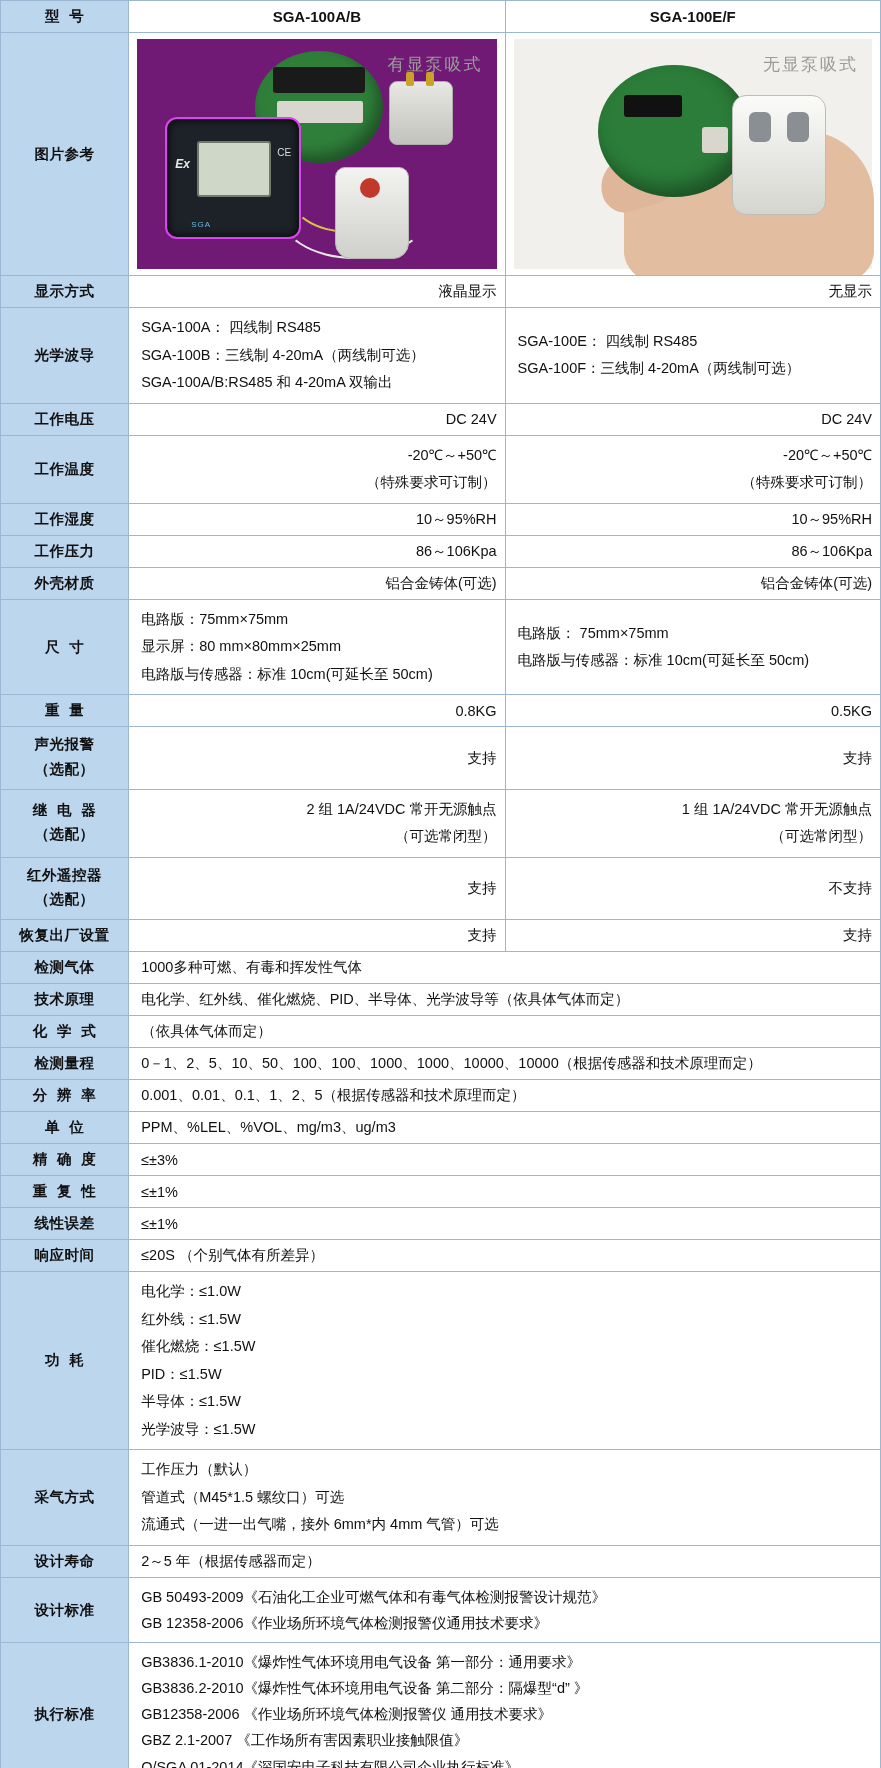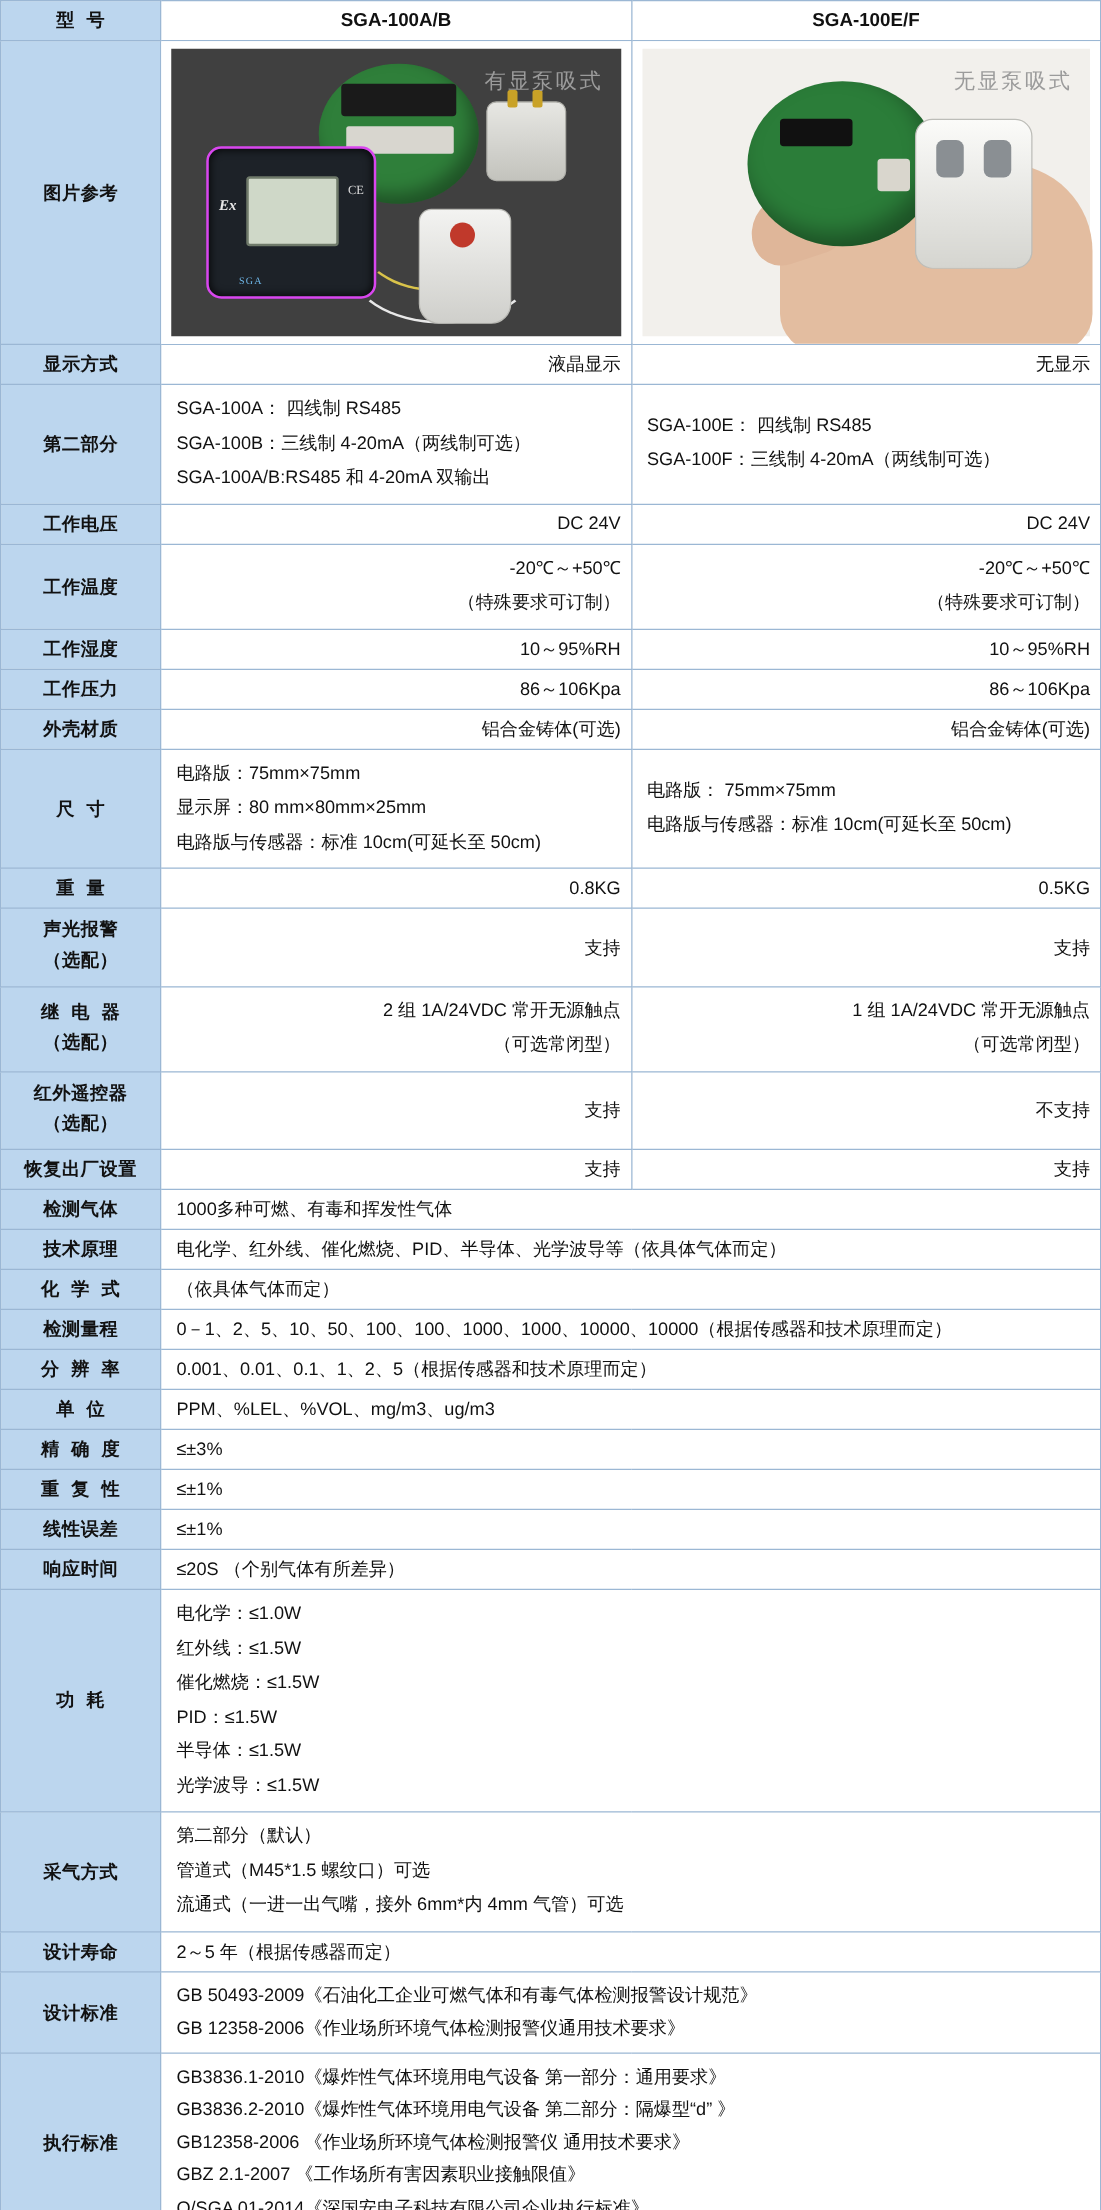--- a/index.html
+++ b/index.html
@@ -61,22 +61,21 @@
     padding: 0;
     height: 230px;
     position: relative;
     overflow: hidden;
   }
   
   .photoA {
     position: relative;
     width: 100%;
     height: 230px;
-    background: #404040;
-    font-family: Liberation Serif, serif;
+    background: #701a75;
   }
   .photoA .tag, .photoB .tag {
     position: absolute;
     right: 14px;
     top: 14px;
     color: #9b9b9b;
     font-size: 17px;
     letter-spacing: 2px;
     z-index: 9;
   }
@@ -343,21 +342,21 @@
     </td>
   </tr>
 
   <tr>
     <td class="label">显示方式</td>
     <td class="center">液晶显示</td>
     <td class="center">无显示</td>
   </tr>
 
   <tr>
-    <td class="label">第二部分</td>
+    <td class="label">光学波导</td>
     <td class="left multi">
       <span class="cellline">SGA-100A： 四线制 RS485</span>
       <span class="cellline">SGA-100B：三线制 4-20mA（两线制可选）</span>
       <span class="cellline">SGA-100A/B:RS485 和 4-20mA 双输出</span>
     </td>
     <td class="left multi">
       <span class="cellline">SGA-100E： 四线制 RS485</span>
       <span class="cellline">SGA-100F：三线制 4-20mA（两线制可选）</span>
     </td>
   </tr>
@@ -514,21 +513,21 @@
       <span class="cellline">催化燃烧：≤1.5W</span>
       <span class="cellline">PID：≤1.5W</span>
       <span class="cellline">半导体：≤1.5W</span>
       <span class="cellline">光学波导：≤1.5W</span>
     </td>
   </tr>
 
   <tr>
     <td class="label">采气方式</td>
     <td class="left multi" colspan="2">
-      <span class="cellline">第二部分（默认）</span>
+      <span class="cellline">工作压力（默认）</span>
       <span class="cellline">管道式（M45*1.5 螺纹口）可选</span>
       <span class="cellline">流通式（一进一出气嘴，接外 6mm*内 4mm 气管）可选</span>
     </td>
   </tr>
 
   <tr>
     <td class="label">设计寿命</td>
     <td class="left" colspan="2">2～5 年（根据传感器而定）</td>
   </tr>
 

